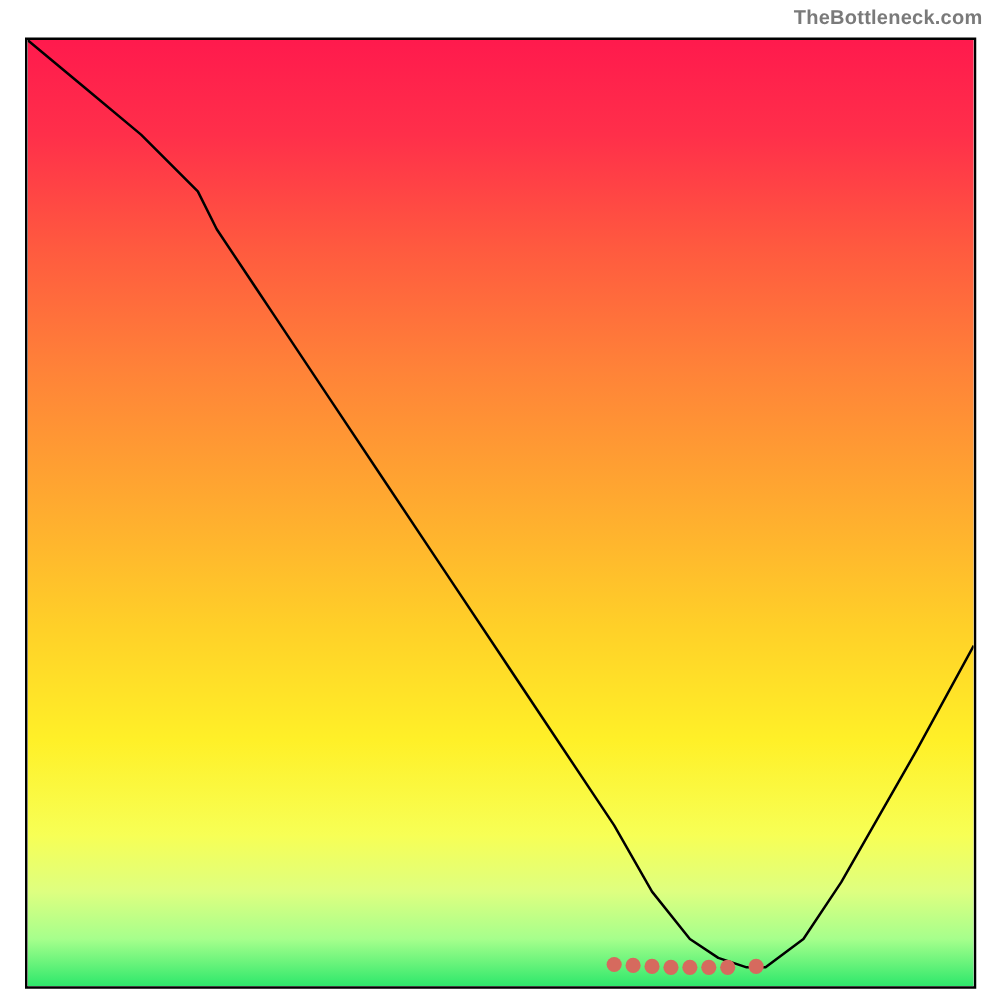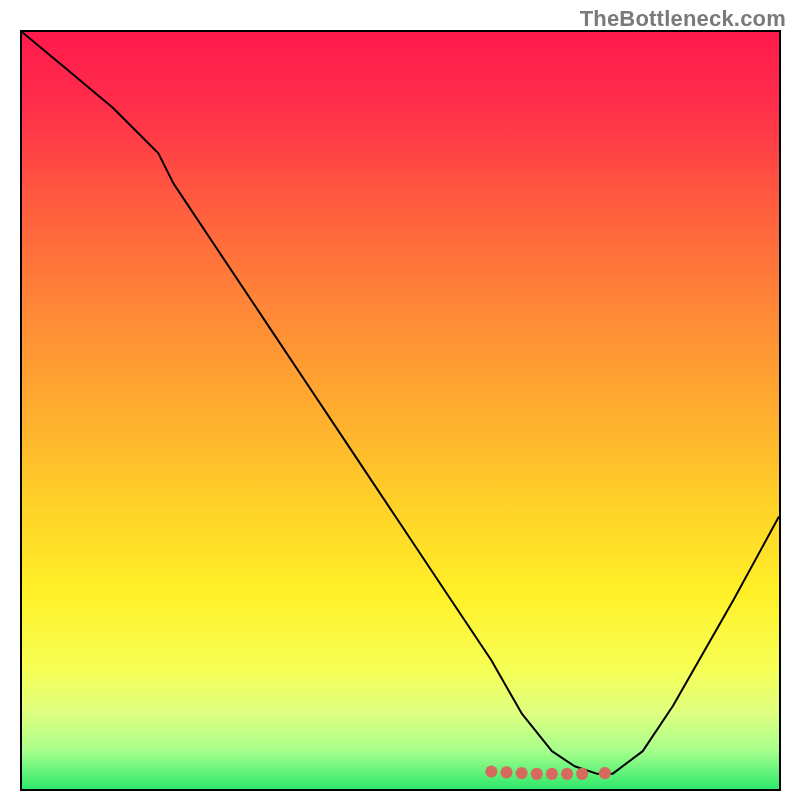--- a/index.html
+++ b/index.html
@@ -8,21 +8,21 @@
     width: 800px;
     height: 800px;
     background: #ffffff;
     font-family: Arial, Helvetica, sans-serif;
     overflow: hidden;
   }
   .watermark {
     position: absolute;
     top: 6px;
     right: 14px;
-    font-size: 22px;
+    font-size: 16px;
     font-weight: bold;
     color: #7a7a7a;
     letter-spacing: 0.2px;
   }
   .plot-outer {
     position: absolute;
     top: 30px;
     left: 20px;
     width: 761px;
     height: 761px;

